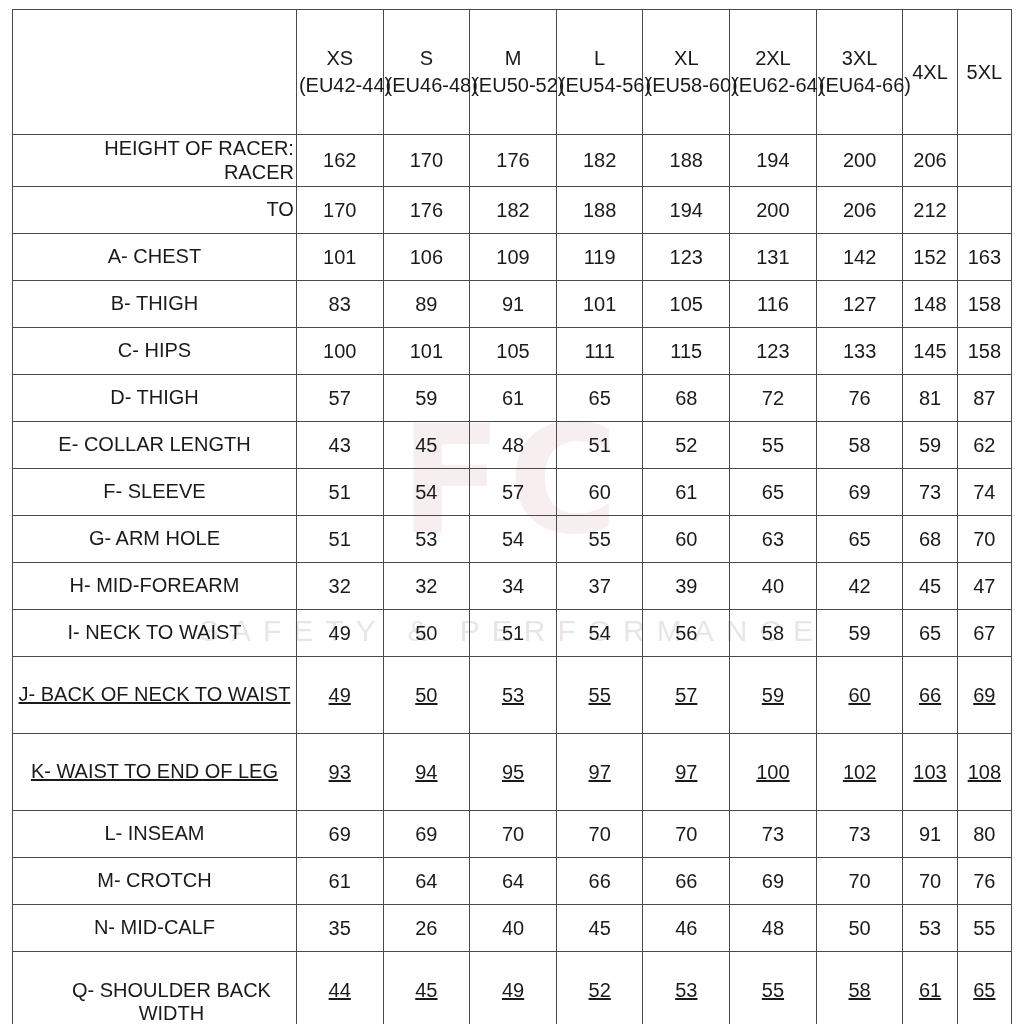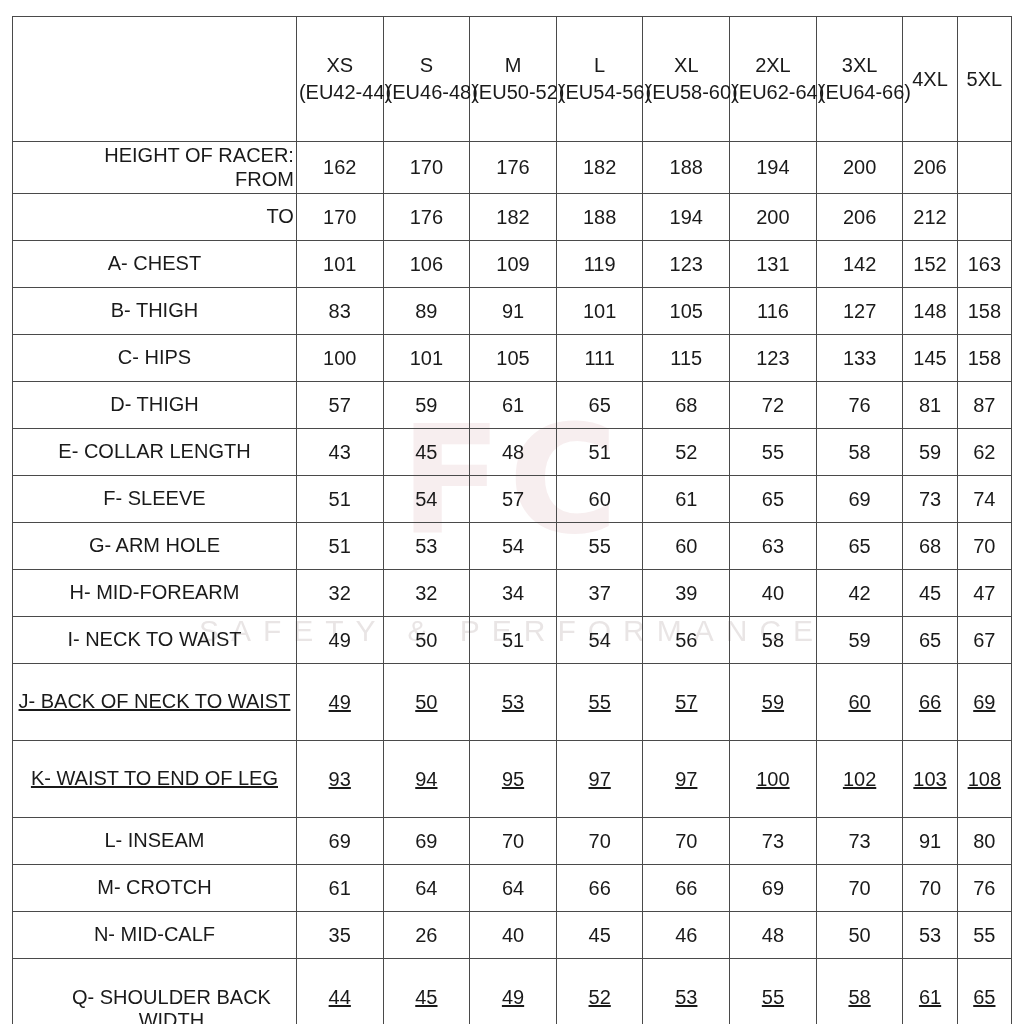--- a/index.html
+++ b/index.html
@@ -46,21 +46,21 @@
     color: rgba(200, 190, 190, 0.40);
     margin-top: 22px;
   }
 
   #sheet {
     position: relative;
     z-index: 1;
     width: 1024px;
     height: 860px;
     box-sizing: border-box;
-    padding: 10px 12px;
+    padding: 3px 12px;
   }
 
   .partial-top {
     height: 6px;
   }
 
   table.size-chart {
     border-collapse: collapse;
     width: 1000px;
     table-layout: fixed;
@@ -182,21 +182,21 @@
         <th class="head-size">
           <span class="sz">5XL</span>
         </th>
       </tr>
     </thead>
     <tbody>
 
       <tr class="h-row">
         <td class="row-label center">
           <div>HEIGHT OF RACER:</div>
-          <div>FROM</div>
+          <div>RACER</div>
         </td>
         <td class="v">162</td>
         <td class="v">170</td>
         <td class="v">176</td>
         <td class="v">182</td>
         <td class="v">188</td>
         <td class="v">194</td>
         <td class="v">200</td>
         <td class="v">206</td>
         <td class="v"></td>

